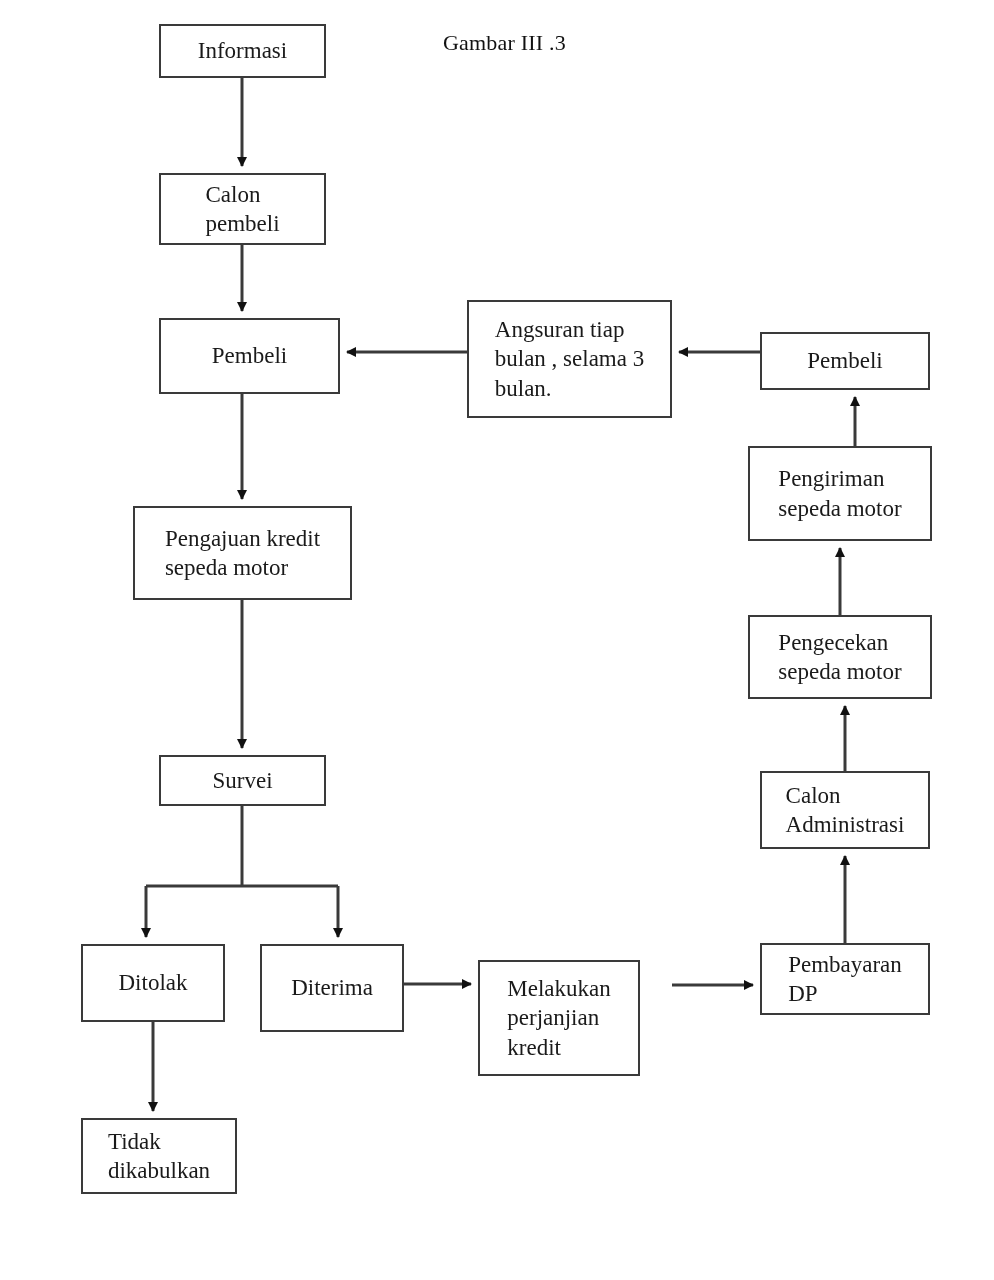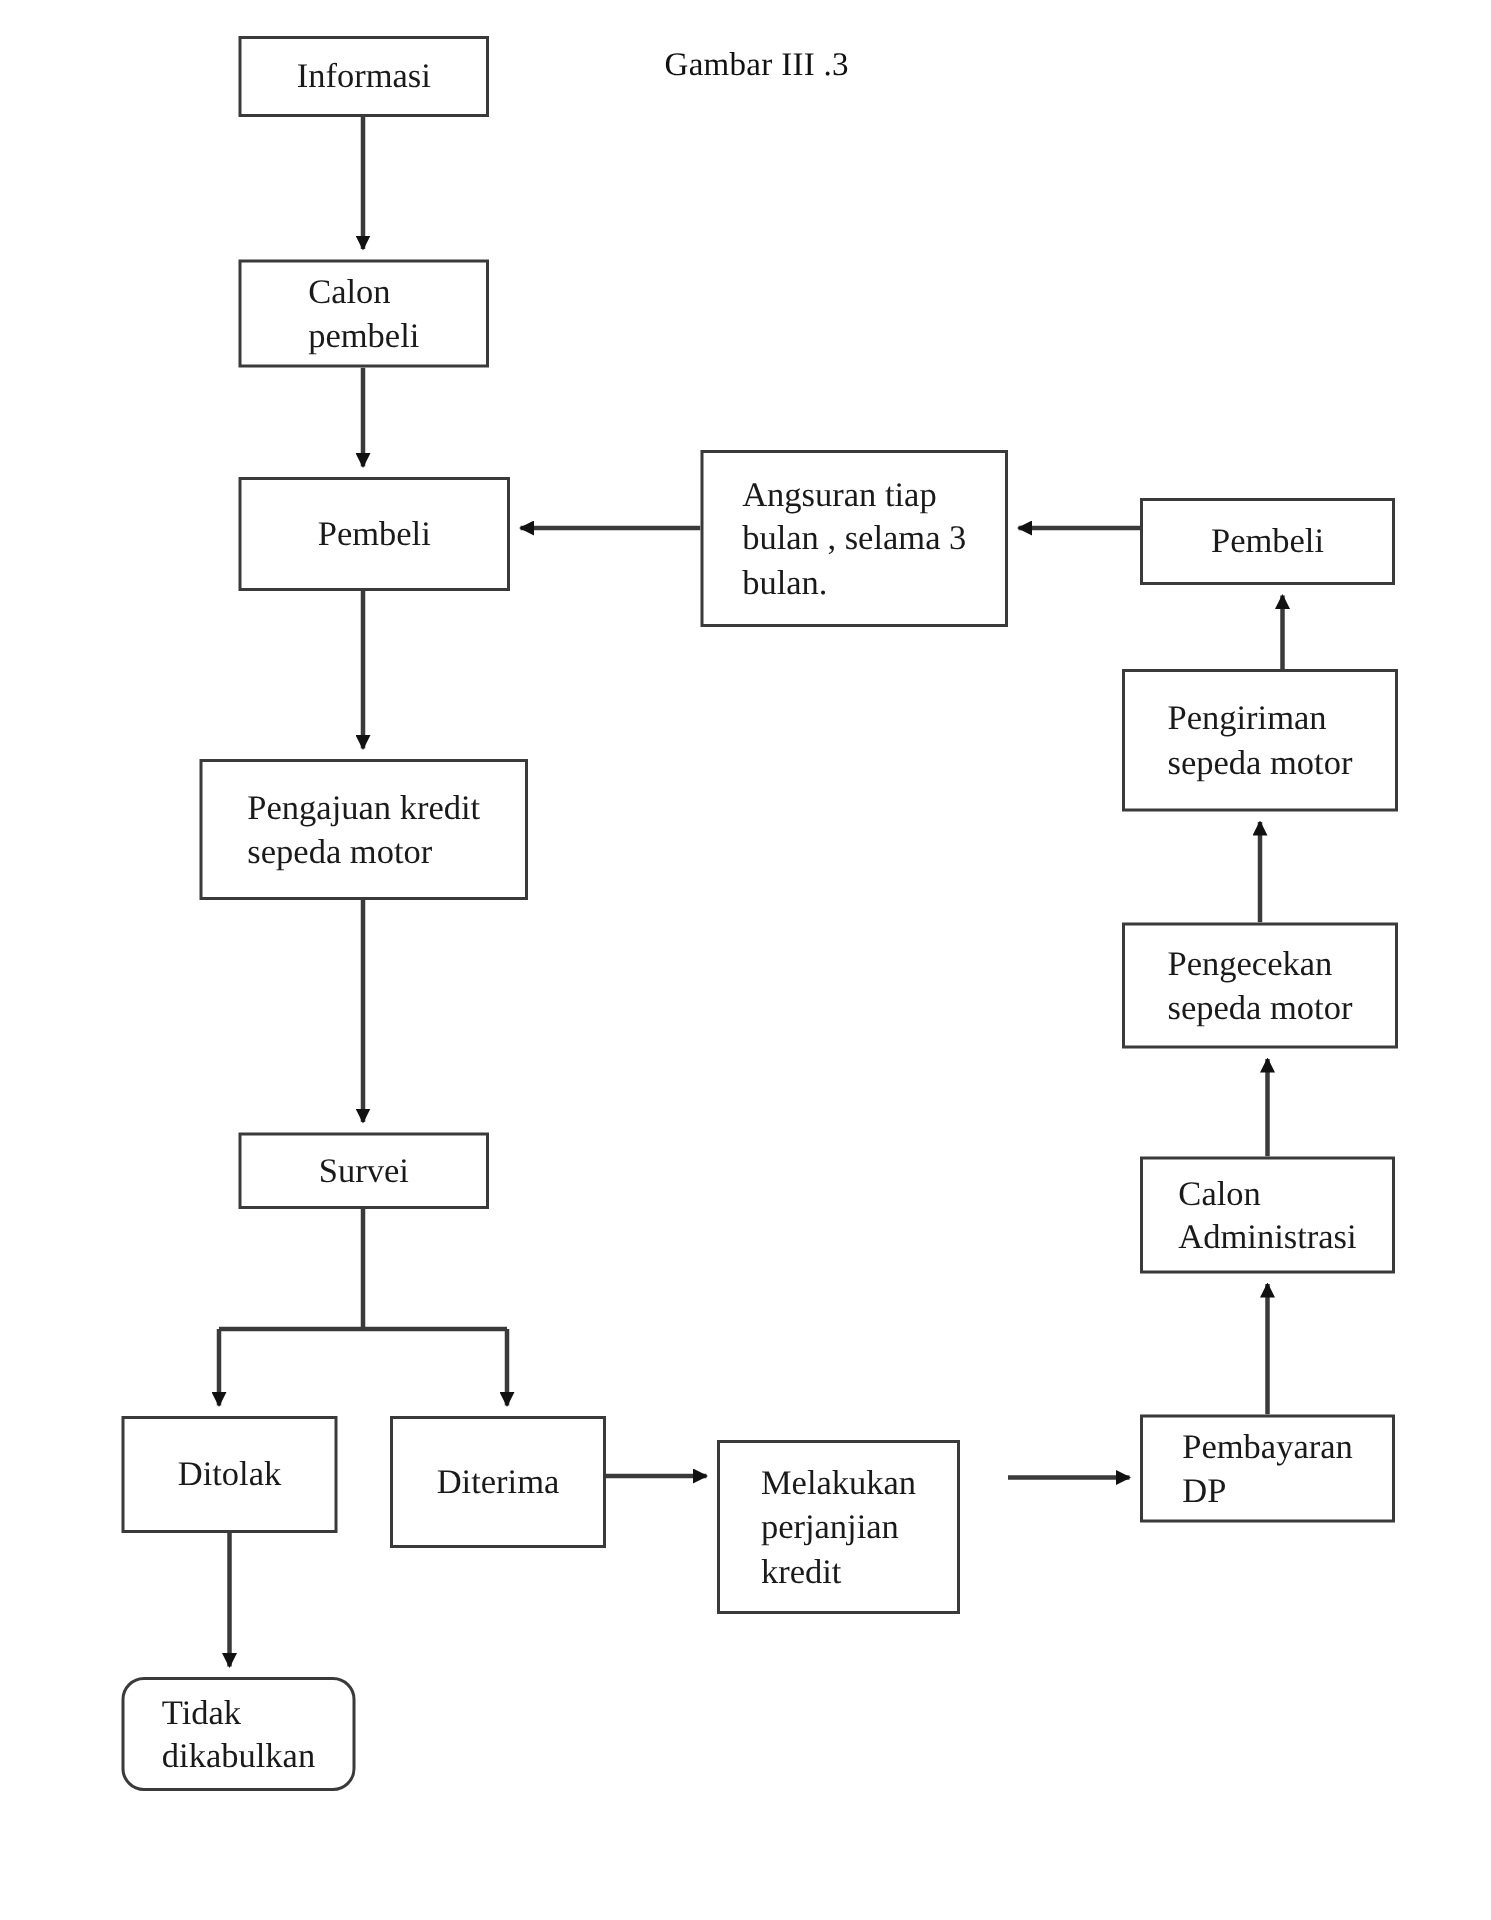--- a/index.html
+++ b/index.html
@@ -108,21 +108,21 @@
   <div class="figure-title" style="left: 443px; top: 30px;">Gambar III .3</div>
 
   <div class="node" style="left: 159px; top: 24px; width: 167px; height: 54px;">Informasi</div>
   <div class="node" style="left: 159px; top: 173px; width: 167px; height: 72px;">Calon
 pembeli</div>
   <div class="node" style="left: 159px; top: 318px; width: 181px; height: 76px;">Pembeli</div>
   <div class="node" style="left: 133px; top: 506px; width: 219px; height: 94px;">Pengajuan kredit
 sepeda motor</div>
   <div class="node" style="left: 159px; top: 755px; width: 167px; height: 51px;">Survei</div>
   <div class="node" style="left: 81px; top: 944px; width: 144px; height: 78px;">Ditolak</div>
-  <div class="node" style="left: 81px; top: 1118px; width: 156px; height: 76px; border-radius: 15px;">Tidak
+  <div class="node" style="left: 81px; top: 1118px; width: 156px; height: 76px;">Tidak
 dikabulkan</div>
   <div class="node" style="left: 260px; top: 944px; width: 144px; height: 88px;">Diterima</div>
   <div class="node" style="left: 478px; top: 960px; width: 162px; height: 116px;">Melakukan
 perjanjian
 kredit</div>
   <div class="node" style="left: 760px; top: 943px; width: 170px; height: 72px;">Pembayaran
 DP</div>
   <div class="node" style="left: 760px; top: 771px; width: 170px; height: 78px;">Calon
 Administrasi</div>
   <div class="node" style="left: 748px; top: 615px; width: 184px; height: 84px;">Pengecekan

